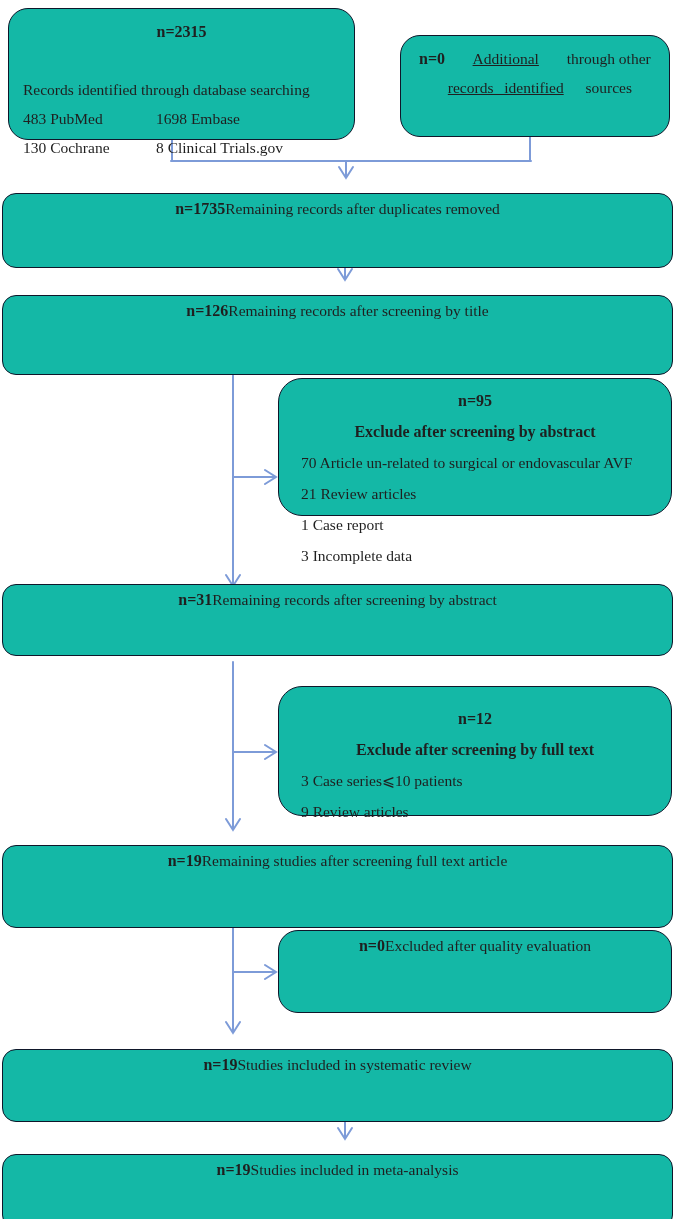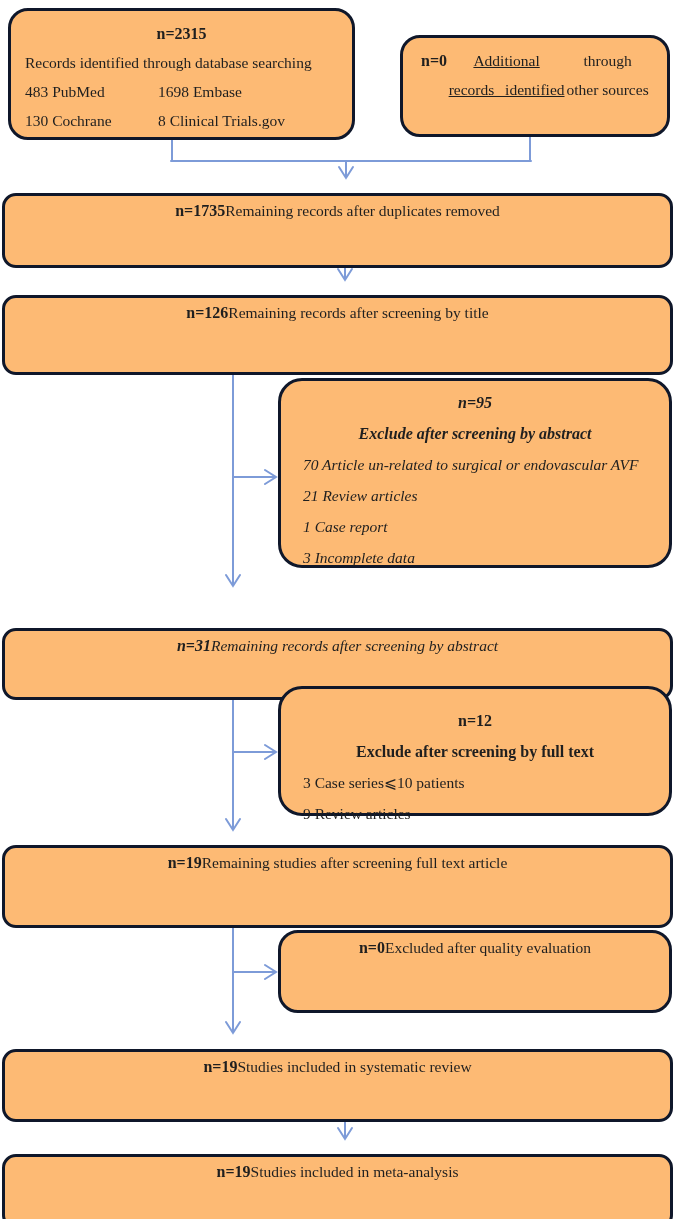--- a/index.html
+++ b/index.html
@@ -6,42 +6,43 @@
   #stage{
     position:relative;
     width:675px;height:1219px;
     background:#ffffff;
     font-family:"Liberation Serif", serif;
     color:#1f1f1f;
     overflow:hidden;
   }
   .box{
     position:absolute;
-    background:#fdba74;
-    border:3px solid #0f172a;
+    background:#14b8a6;
+    border:1px solid #0f172a;
     box-sizing:border-box;
     border-radius:22px;
   }
   .wide{border-radius:14px;margin-top:12px;}
   .col{display:flex;justify-content:center;}
   .n{
     font-weight:bold;
     text-align:center;
     font-size:16px;
     line-height:29px;
   }
   .title-center{
     text-align:center;
     font-size:15.5px;
     line-height:29px;
   }
   .line-left{
     text-align:left;
     font-size:15.5px;
     line-height:29px;
+    margin-top:29px;
   }
   .hdr{
     font-weight:bold;
     text-align:center;
     font-size:16px;
     line-height:31px;
   }
   .item{
     text-align:left;
     font-size:15.5px;
@@ -49,22 +50,22 @@
   }
   #box-identification{left:8px;top:8px;width:347px;height:132px;padding:8px 14px;border-radius:20px;}
   #box-identification .src-grid{
     display:grid;grid-template-columns:133px 1fr;
     font-size:15.5px;line-height:29px;
   }
   #box-additional{left:400px;top:35px;width:270px;height:102px;padding:8px 18px;border-radius:20px;}
   #box-additional .spread{word-spacing:7px;text-decoration:underline;}
   #box-duplicates{left:2px;top:181px;width:671px;height:75px;row-gap:2px;}
   #box-title-screen{left:2px;top:283px;width:671px;height:80px;row-gap:2px;}
-  #box-abstract-exclude{left:278px;top:378px;width:394px;height:190px;padding:6px 22px;border-radius:24px;font-style:italic;}
-  #box-abstract-screen{left:2px;top:616px;width:671px;height:72px;row-gap:2px;font-style:italic;}
+  #box-abstract-exclude{left:278px;top:378px;width:394px;height:138px;padding:6px 22px;border-radius:24px;}
+  #box-abstract-screen{left:2px;top:572px;width:671px;height:72px;row-gap:2px;}
   #box-fulltext-exclude{left:278px;top:686px;width:394px;height:130px;padding:16px 22px;border-radius:24px;}
   #box-fulltext-screen{left:2px;top:833px;width:671px;height:83px;row-gap:2px;}
   #box-quality-exclude{left:278px;top:930px;width:394px;height:83px;row-gap:2px;border-radius:20px;}
   #box-systematic{left:2px;top:1037px;width:671px;height:73px;row-gap:2px;}
   #box-meta{left:2px;top:1142px;width:671px;height:75px;row-gap:2px;}
   #connectors{position:absolute;left:0;top:0;width:675px;height:1219px;pointer-events:none;}
   #connectors path{stroke:#7d9bd8;stroke-width:2;fill:none;stroke-linecap:round;}
 </style>
 </head>
 <body>

